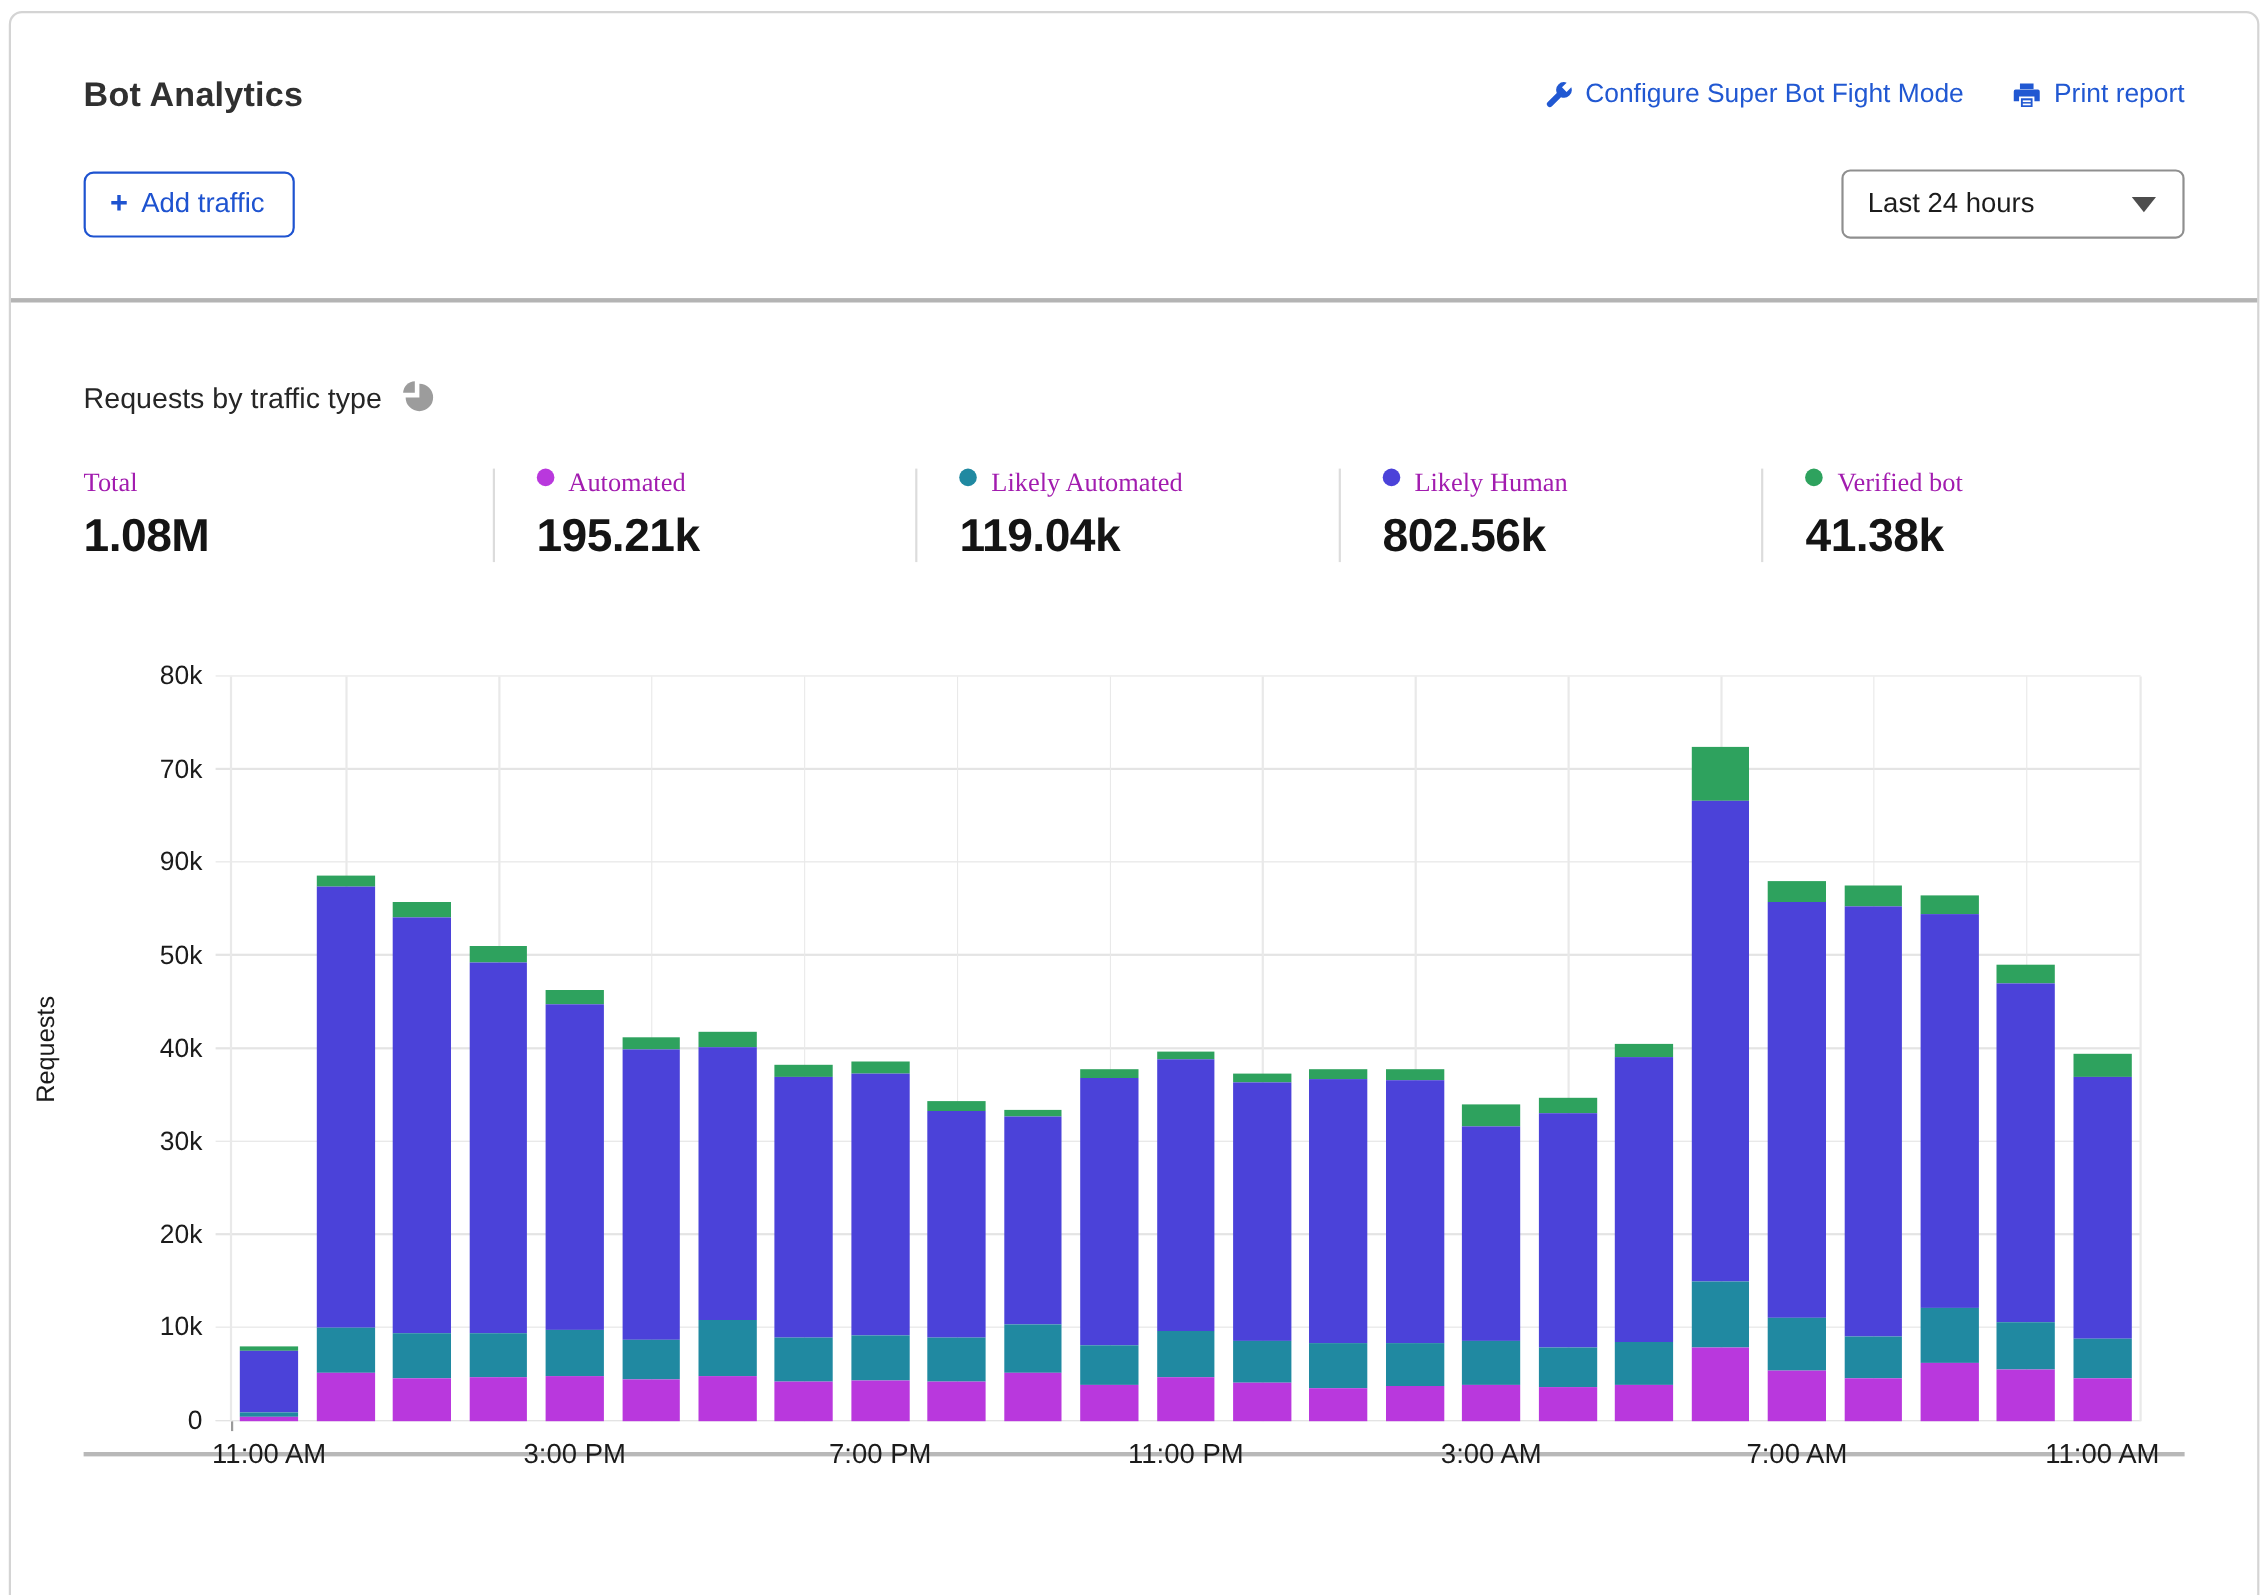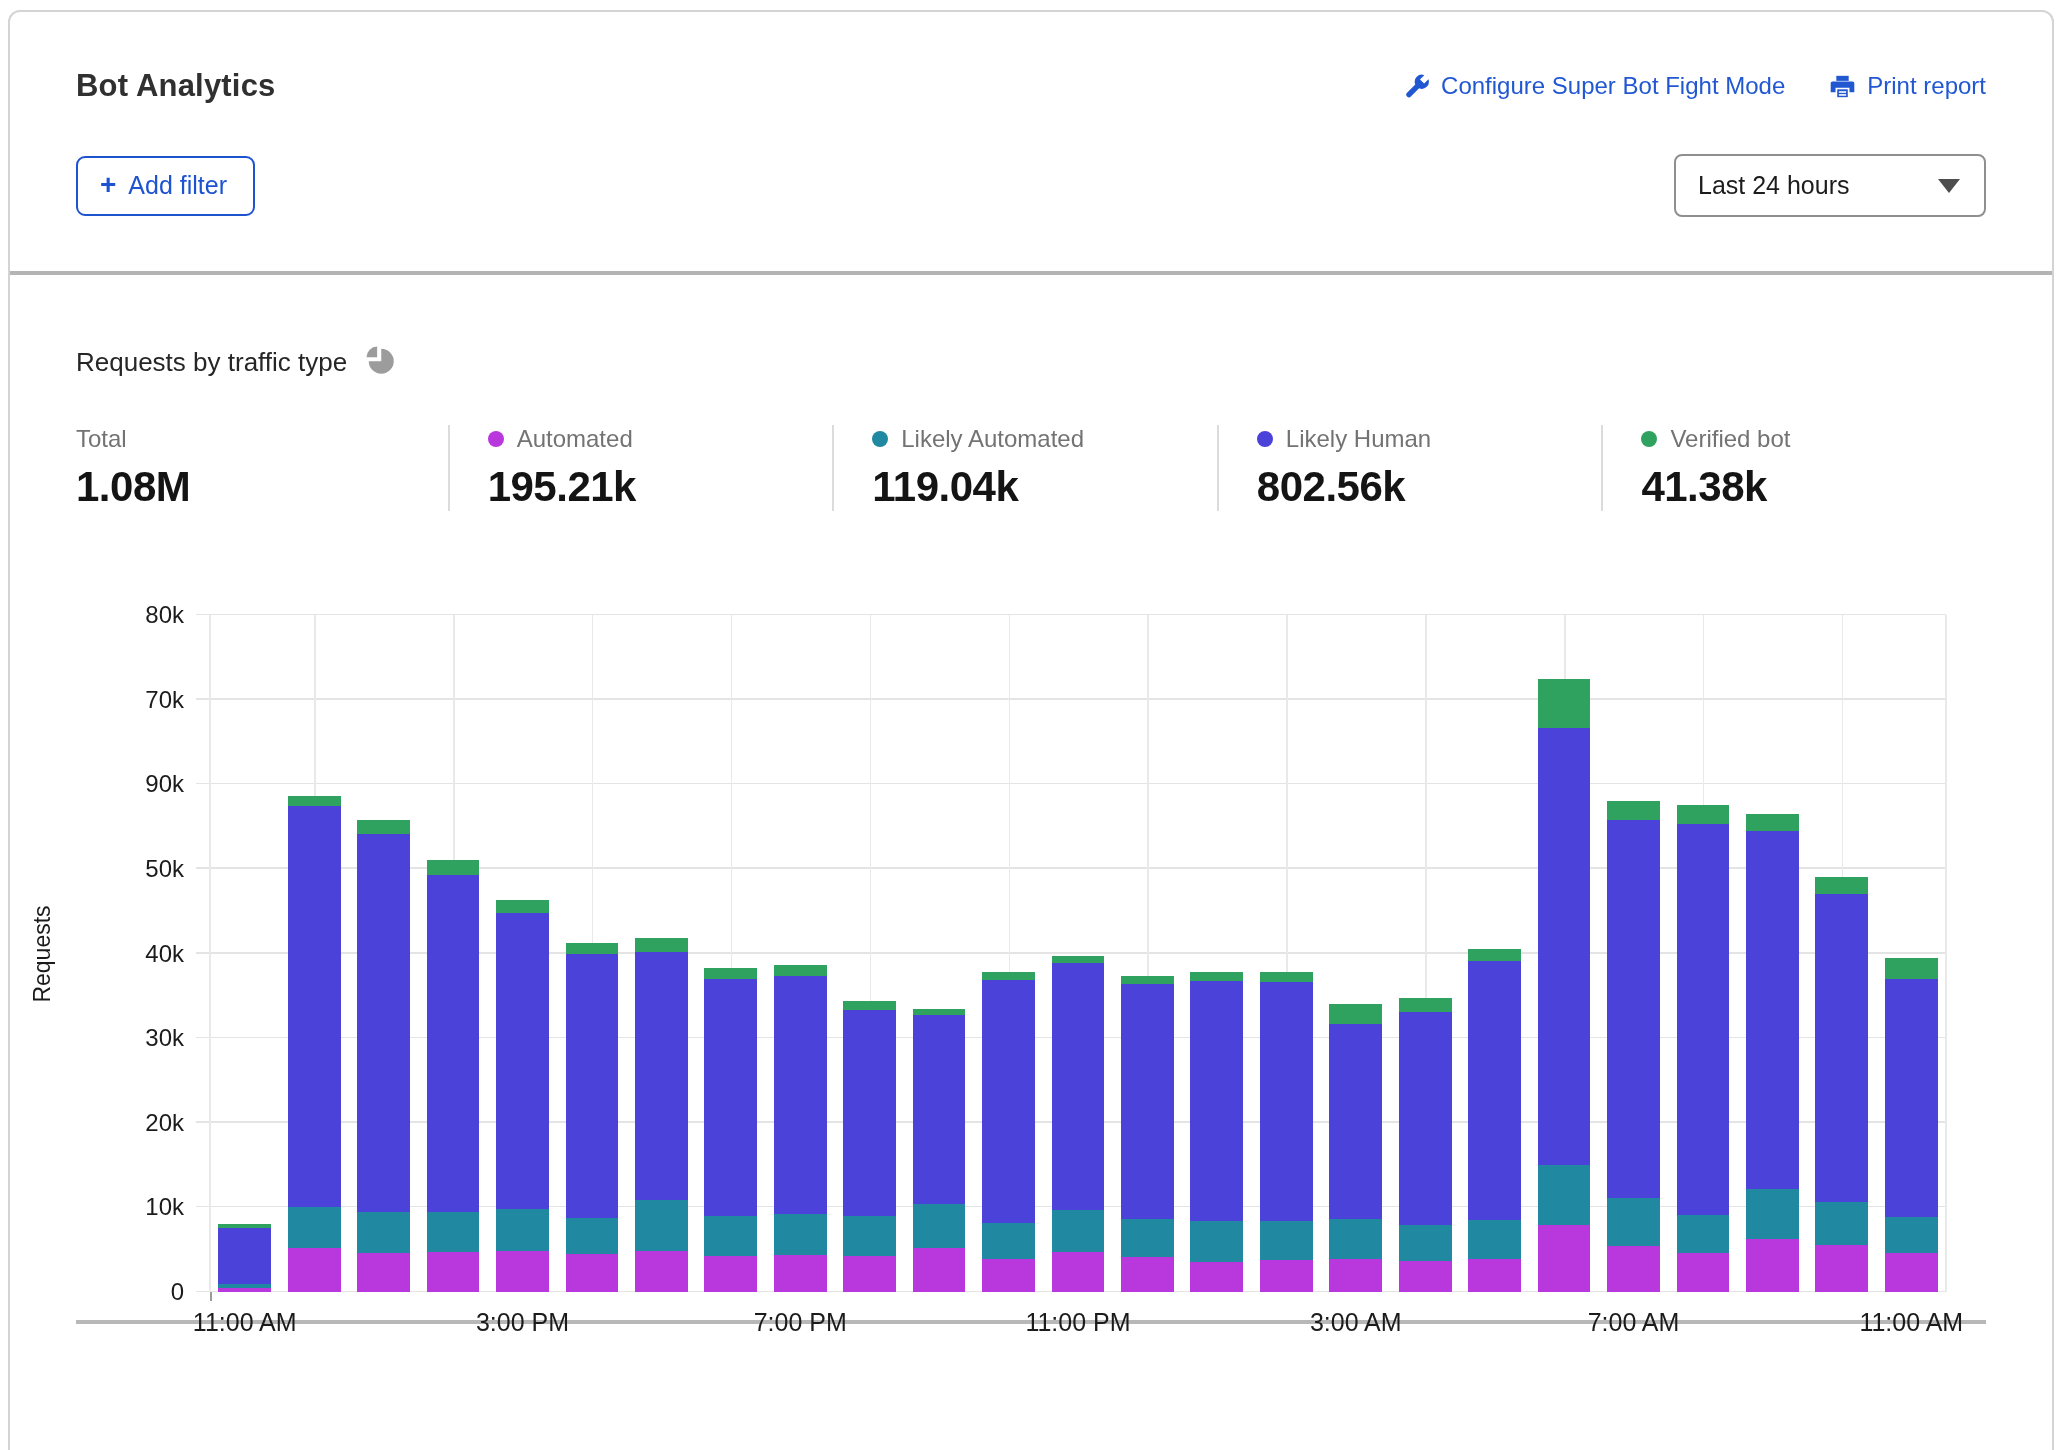--- a/index.html
+++ b/index.html
@@ -32,21 +32,21 @@
 
   
   .content { padding:70px 66px 0 66px; }
   .sec-title-row { display:flex; align-items:center; gap:18px; }
   .sec-title { font-size:26px; font-weight:400; color:#262626; }
 
   .stats-row { display:flex; margin-top:46px; }
   .stat { width:396px; padding-right:10px; }
   .stat + .stat { border-left:2px solid #dcdcdc; padding-left:38px; }
   .stat:first-child { width:384px; }
-  .stat-label { display:flex; align-items:center; gap:13px; font-size:24px; color:#737373; }
+  .stat-label { display:flex; align-items:flex-start; gap:13px; font-size:24px; color:#a21caf;font-family:Liberation Serif, serif; }
   .dot { width:16px; height:16px; border-radius:50%; flex:0 0 auto; }
   .stat-value { margin-top:10px; font-size:42px; font-weight:700; color:#141414; letter-spacing:-.5px; }
 
   
   .chart-wrap { position:relative; margin-left:134px; margin-top:104px; width:1736px; height:677px; }
   .gridline-h { position:absolute; left:-14px; right:0; height:1.5px; background:#e4e4e4; }
   .gridline-v { position:absolute; top:0; bottom:0; width:1.5px; background:#e9e9e9; }
   .ytick { position:absolute; right:calc(100% + 26px); width:70px; text-align:right;
     font-size:24px; color:#1b1b1b; transform:translateY(-50%); }
   .ylabel { position:absolute; top:50%; left:-168px; transform:translate(-50%,-50%) rotate(-90deg);
@@ -90,21 +90,21 @@
               <rect x="8.8" y="18.8" width="6.4" height="1.4" fill="#fff"></rect>
             </svg>
           </span>
           <span>Print report</span>
         </a>
       </div>
     </div>
     <div class="hdr-row2">
       <button class="btn-add-filter">
         <span class="plus">+</span>
-        <span>Add filter</span>
+        <span>Add traffic</span>
       </button>
       <div class="select">
         <span>Last 24 hours</span>
         <span class="caret"></span>
       </div>
     </div>
   </div>
 
   <div class="section-divider"></div>
 

